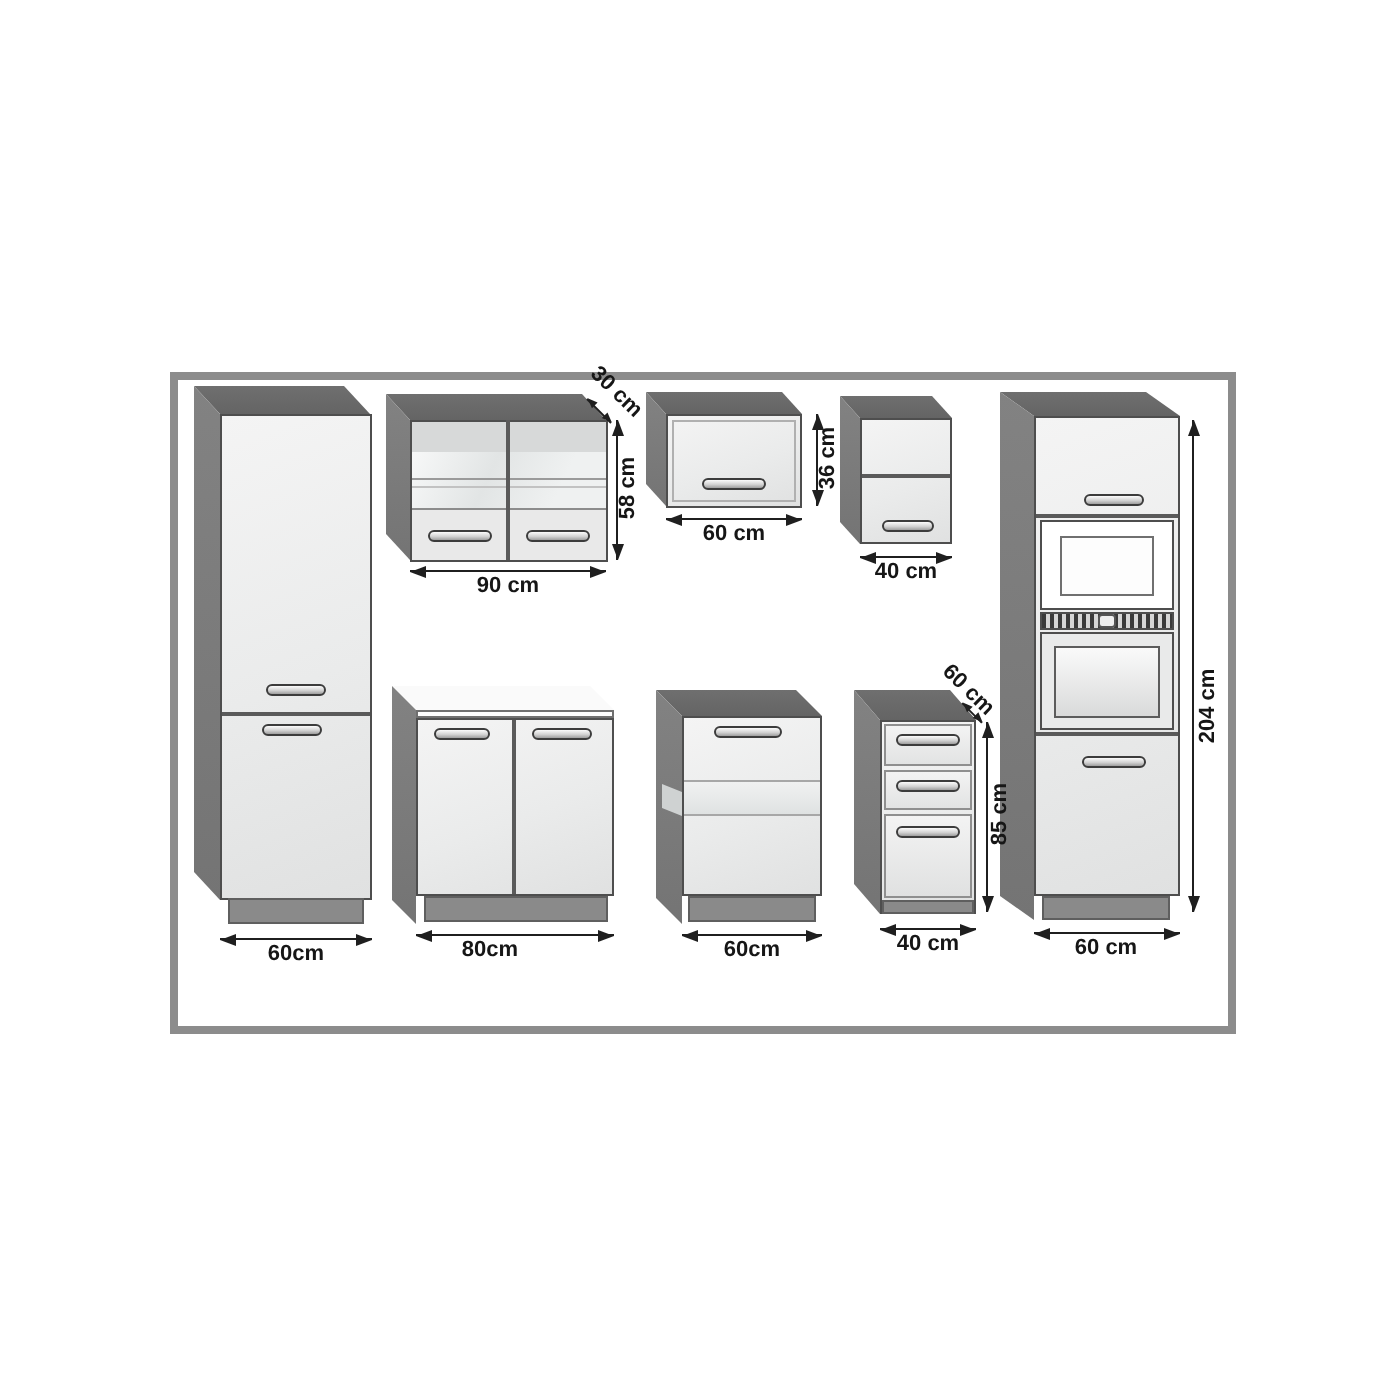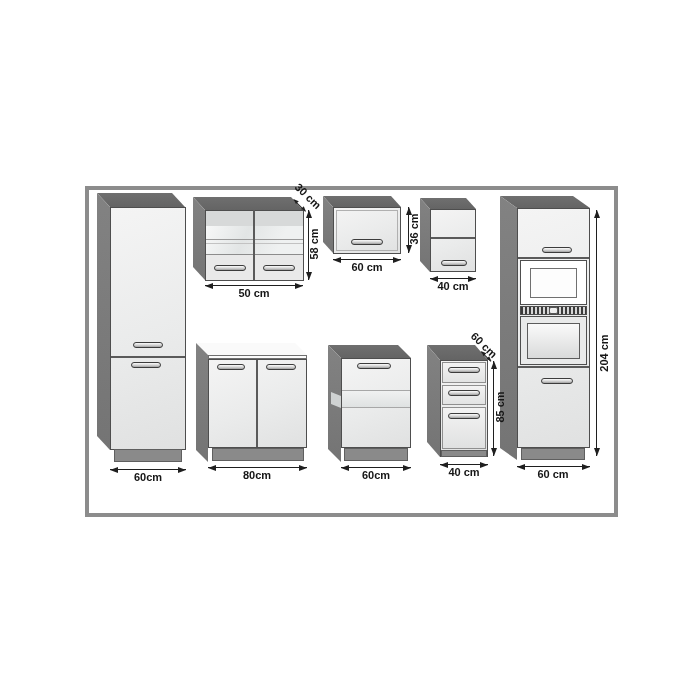--- a/index.html
+++ b/index.html
@@ -64,21 +64,21 @@
     <div class="face" style="left:205px;top:210px;width:99px;height:71px;"></div>
     <div class="poly" style="left:206px;top:211px;width:97px;height:15px;background:#d7d9d9;"></div>
     <div class="poly" style="left:206px;top:226px;width:97px;height:28px;background:linear-gradient(115deg,#f7f8f8 0%,#e2e5e5 40%,#eff1f1 75%);"></div>
     <div class="thin-h" style="left:206px;top:239px;width:97px;"></div>
     <div class="thin-h" style="left:206px;top:243px;width:97px;background:#c2c2c2;"></div>
     <div class="poly" style="left:206px;top:254px;width:97px;height:26px;background:#e9e9e9;border-top:1px solid #8c8c8c;box-sizing:border-box;"></div>
     <div class="line-v" style="left:253px;top:210px;height:70px;"></div>
     <div class="handle" style="left:214px;top:265px;width:32px;"></div>
     <div class="handle" style="left:263px;top:265px;width:32px;"></div>
     <div class="dim dim-h" style="left:205px;top:285px;width:98px;"></div>
-    <div class="lbl" style="left:254px;top:293px;">50 cm</div>
+    <div class="lbl" style="left:254px;top:293px;">90 cm</div>
     <div class="dim dim-v" style="left:308px;top:210px;height:70px;"></div>
     <div class="lbl v" style="left:314px;top:244px;">58 cm</div>
     <div class="dim dim-h small" style="left:291px;top:205px;width:17px;transform:rotate(45deg);"></div>
     <div class="lbl d45" style="left:308px;top:196px;">30 cm</div>
   </div>
 
   <div class="g">
     <div class="poly panel-top" style="left:323px;top:196px;width:78px;height:11px;clip-path:polygon(0px 0px,68px 0px,78px 11px,10px 11px);"></div>
     <div class="poly panel-side" style="left:323px;top:196px;width:10px;height:57px;clip-path:polygon(0px 0px,10px 11px,10px 57px,0px 46px);"></div>
     <div class="face" style="left:333px;top:207px;width:68px;height:47px;"></div>
@@ -124,21 +124,21 @@
   <div class="g">
     <div class="poly" style="left:196px;top:343px;width:111px;height:12px;clip-path:polygon(0px 0px,99px 0px,111px 12px,12px 12px);background:#fafafa;"></div>
     <div class="poly" style="left:208px;top:355px;width:99px;height:4px;background:#fcfcfc;border:1px solid #6f6f6f;box-sizing:border-box;"></div>
     <div class="poly panel-side" style="left:196px;top:343px;width:12px;height:119px;clip-path:polygon(0px 0px,12px 12px,12px 119px,0px 107px);"></div>
     <div class="face" style="left:208px;top:359px;width:99px;height:89px;"></div>
     <div class="line-v" style="left:256px;top:360px;height:87px;"></div>
     <div class="handle" style="left:217px;top:364px;width:28px;"></div>
     <div class="handle" style="left:266px;top:364px;width:30px;"></div>
     <div class="plinth" style="left:212px;top:448px;width:92px;height:13px;"></div>
     <div class="dim dim-h" style="left:208px;top:467px;width:99px;"></div>
-    <div class="lbl" style="left:257px;top:475px;">80cm</div>
+    <div class="lbl" style="left:245px;top:475px;">80cm</div>
   </div>
 
   <div class="g">
     <div class="poly panel-top" style="left:328px;top:345px;width:83px;height:13px;clip-path:polygon(0px 0px,70px 0px,83px 13px,13px 13px);"></div>
     <div class="poly panel-side" style="left:328px;top:345px;width:13px;height:117px;clip-path:polygon(0px 0px,13px 13px,13px 117px,0px 104px);"></div>
     <div class="face" style="left:341px;top:358px;width:70px;height:90px;"></div>
     <div class="handle" style="left:357px;top:363px;width:34px;"></div>
     <div class="poly" style="left:342px;top:390px;width:68px;height:18px;background:linear-gradient(180deg,#f0f1f1,#dfe2e2);border-top:1px solid #a7a7a7;border-bottom:1px solid #a7a7a7;box-sizing:border-box;"></div>
     <div class="poly" style="left:331px;top:386px;width:10px;height:24px;clip-path:polygon(0px 6px,10px 10px,10px 22px,0px 18px);background:#cfd2d2;"></div>
     <div class="plinth" style="left:344px;top:448px;width:64px;height:13px;"></div>

